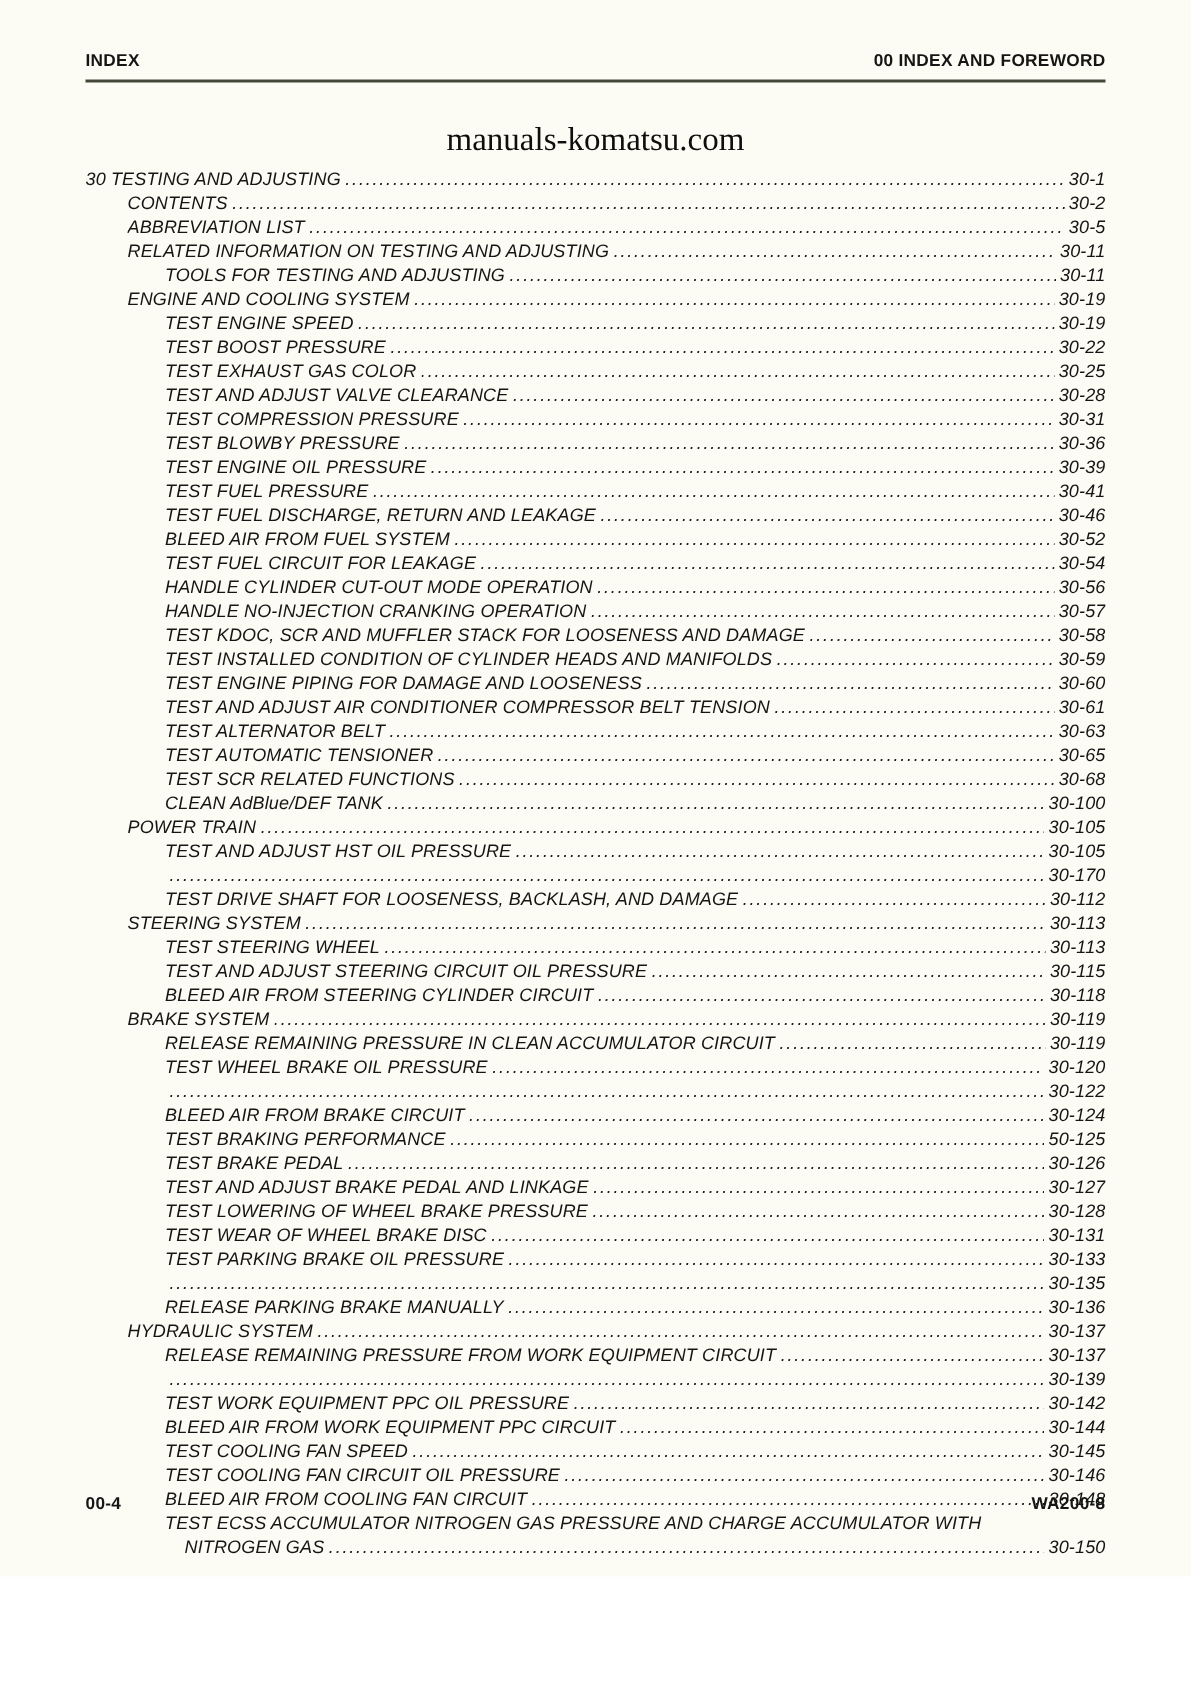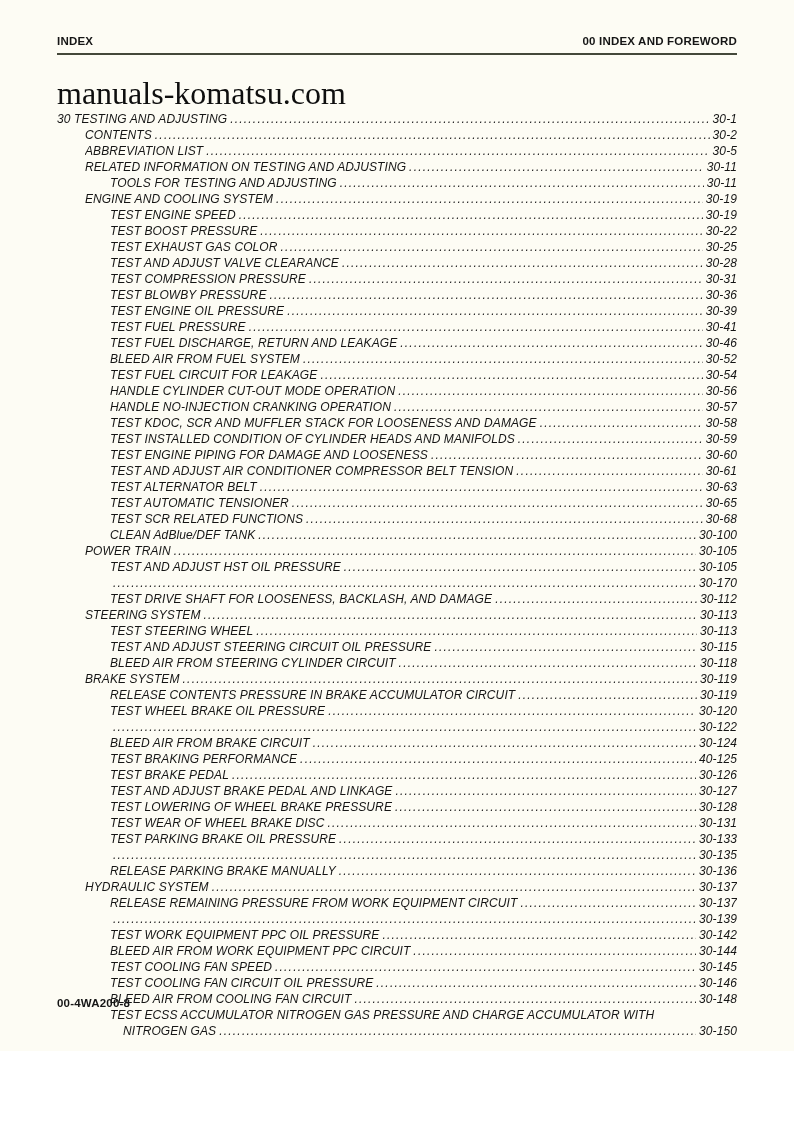--- a/index.html
+++ b/index.html
@@ -26,22 +26,23 @@
     line-height: 14px;
     letter-spacing: 0.2px;
   }
   .header-rule {
     height: 2px;
     margin-top: 5px;
     background: #44483a;
   }
   .doc-title {
     margin-top: 24px;
+    text-align: center;
     font-family: "Liberation Serif", serif;
-    font-size: 32px;
+    font-size: 22px;
     line-height: 28px;
     color: #0e0e0e;
   }
   .toc {
     margin-top: 4px;
     font-size: 12px;
     letter-spacing: 0.1px;
     font-style: italic;
   }
   .toc-entry { }
@@ -66,20 +67,21 @@
     color: #1d1d1d;
     min-width: 8px;
   }
   .toc-page { white-space: nowrap; }
   .footer-row {
     position: absolute;
     left: 57px;
     right: 57px;
     bottom: 42px;
     display: flex;
+    justify-content: space-between;
     align-items: baseline;
     font-size: 11.5px;
     font-weight: bold;
     letter-spacing: 0.2px;
     margin-top: 29px;
   }
 </style>
 </head>
 <body>
 
@@ -341,21 +343,21 @@
       </div>
       <div class="toc-entry l1">
         <div class="toc-row">
           <span class="toc-text">BRAKE SYSTEM</span>
           <span class="toc-dots">............................................................................................................................................................................................................................................................................................................</span>
           <span class="toc-page">30-119</span>
         </div>
       </div>
       <div class="toc-entry l2">
         <div class="toc-row">
-          <span class="toc-text">RELEASE CONTENTS PRESSURE IN BRAKE ACCUMULATOR CIRCUIT</span>
+          <span class="toc-text">RELEASE REMAINING PRESSURE IN CLEAN ACCUMULATOR CIRCUIT</span>
           <span class="toc-dots">............................................................................................................................................................................................................................................................................................................</span>
           <span class="toc-page">30-119</span>
         </div>
       </div>
       <div class="toc-entry l2">
         <div class="toc-row">
           <span class="toc-text">TEST WHEEL BRAKE OIL PRESSURE</span>
           <span class="toc-dots">............................................................................................................................................................................................................................................................................................................</span>
           <span class="toc-page">30-120</span>
         </div>
@@ -370,21 +372,21 @@
         <div class="toc-row">
           <span class="toc-text">BLEED AIR FROM BRAKE CIRCUIT</span>
           <span class="toc-dots">............................................................................................................................................................................................................................................................................................................</span>
           <span class="toc-page">30-124</span>
         </div>
       </div>
       <div class="toc-entry l2">
         <div class="toc-row">
           <span class="toc-text">TEST BRAKING PERFORMANCE</span>
           <span class="toc-dots">............................................................................................................................................................................................................................................................................................................</span>
-          <span class="toc-page">40-125</span>
+          <span class="toc-page">50-125</span>
         </div>
       </div>
       <div class="toc-entry l2">
         <div class="toc-row">
           <span class="toc-text">TEST BRAKE PEDAL</span>
           <span class="toc-dots">............................................................................................................................................................................................................................................................................................................</span>
           <span class="toc-page">30-126</span>
         </div>
       </div>
       <div class="toc-entry l2">

